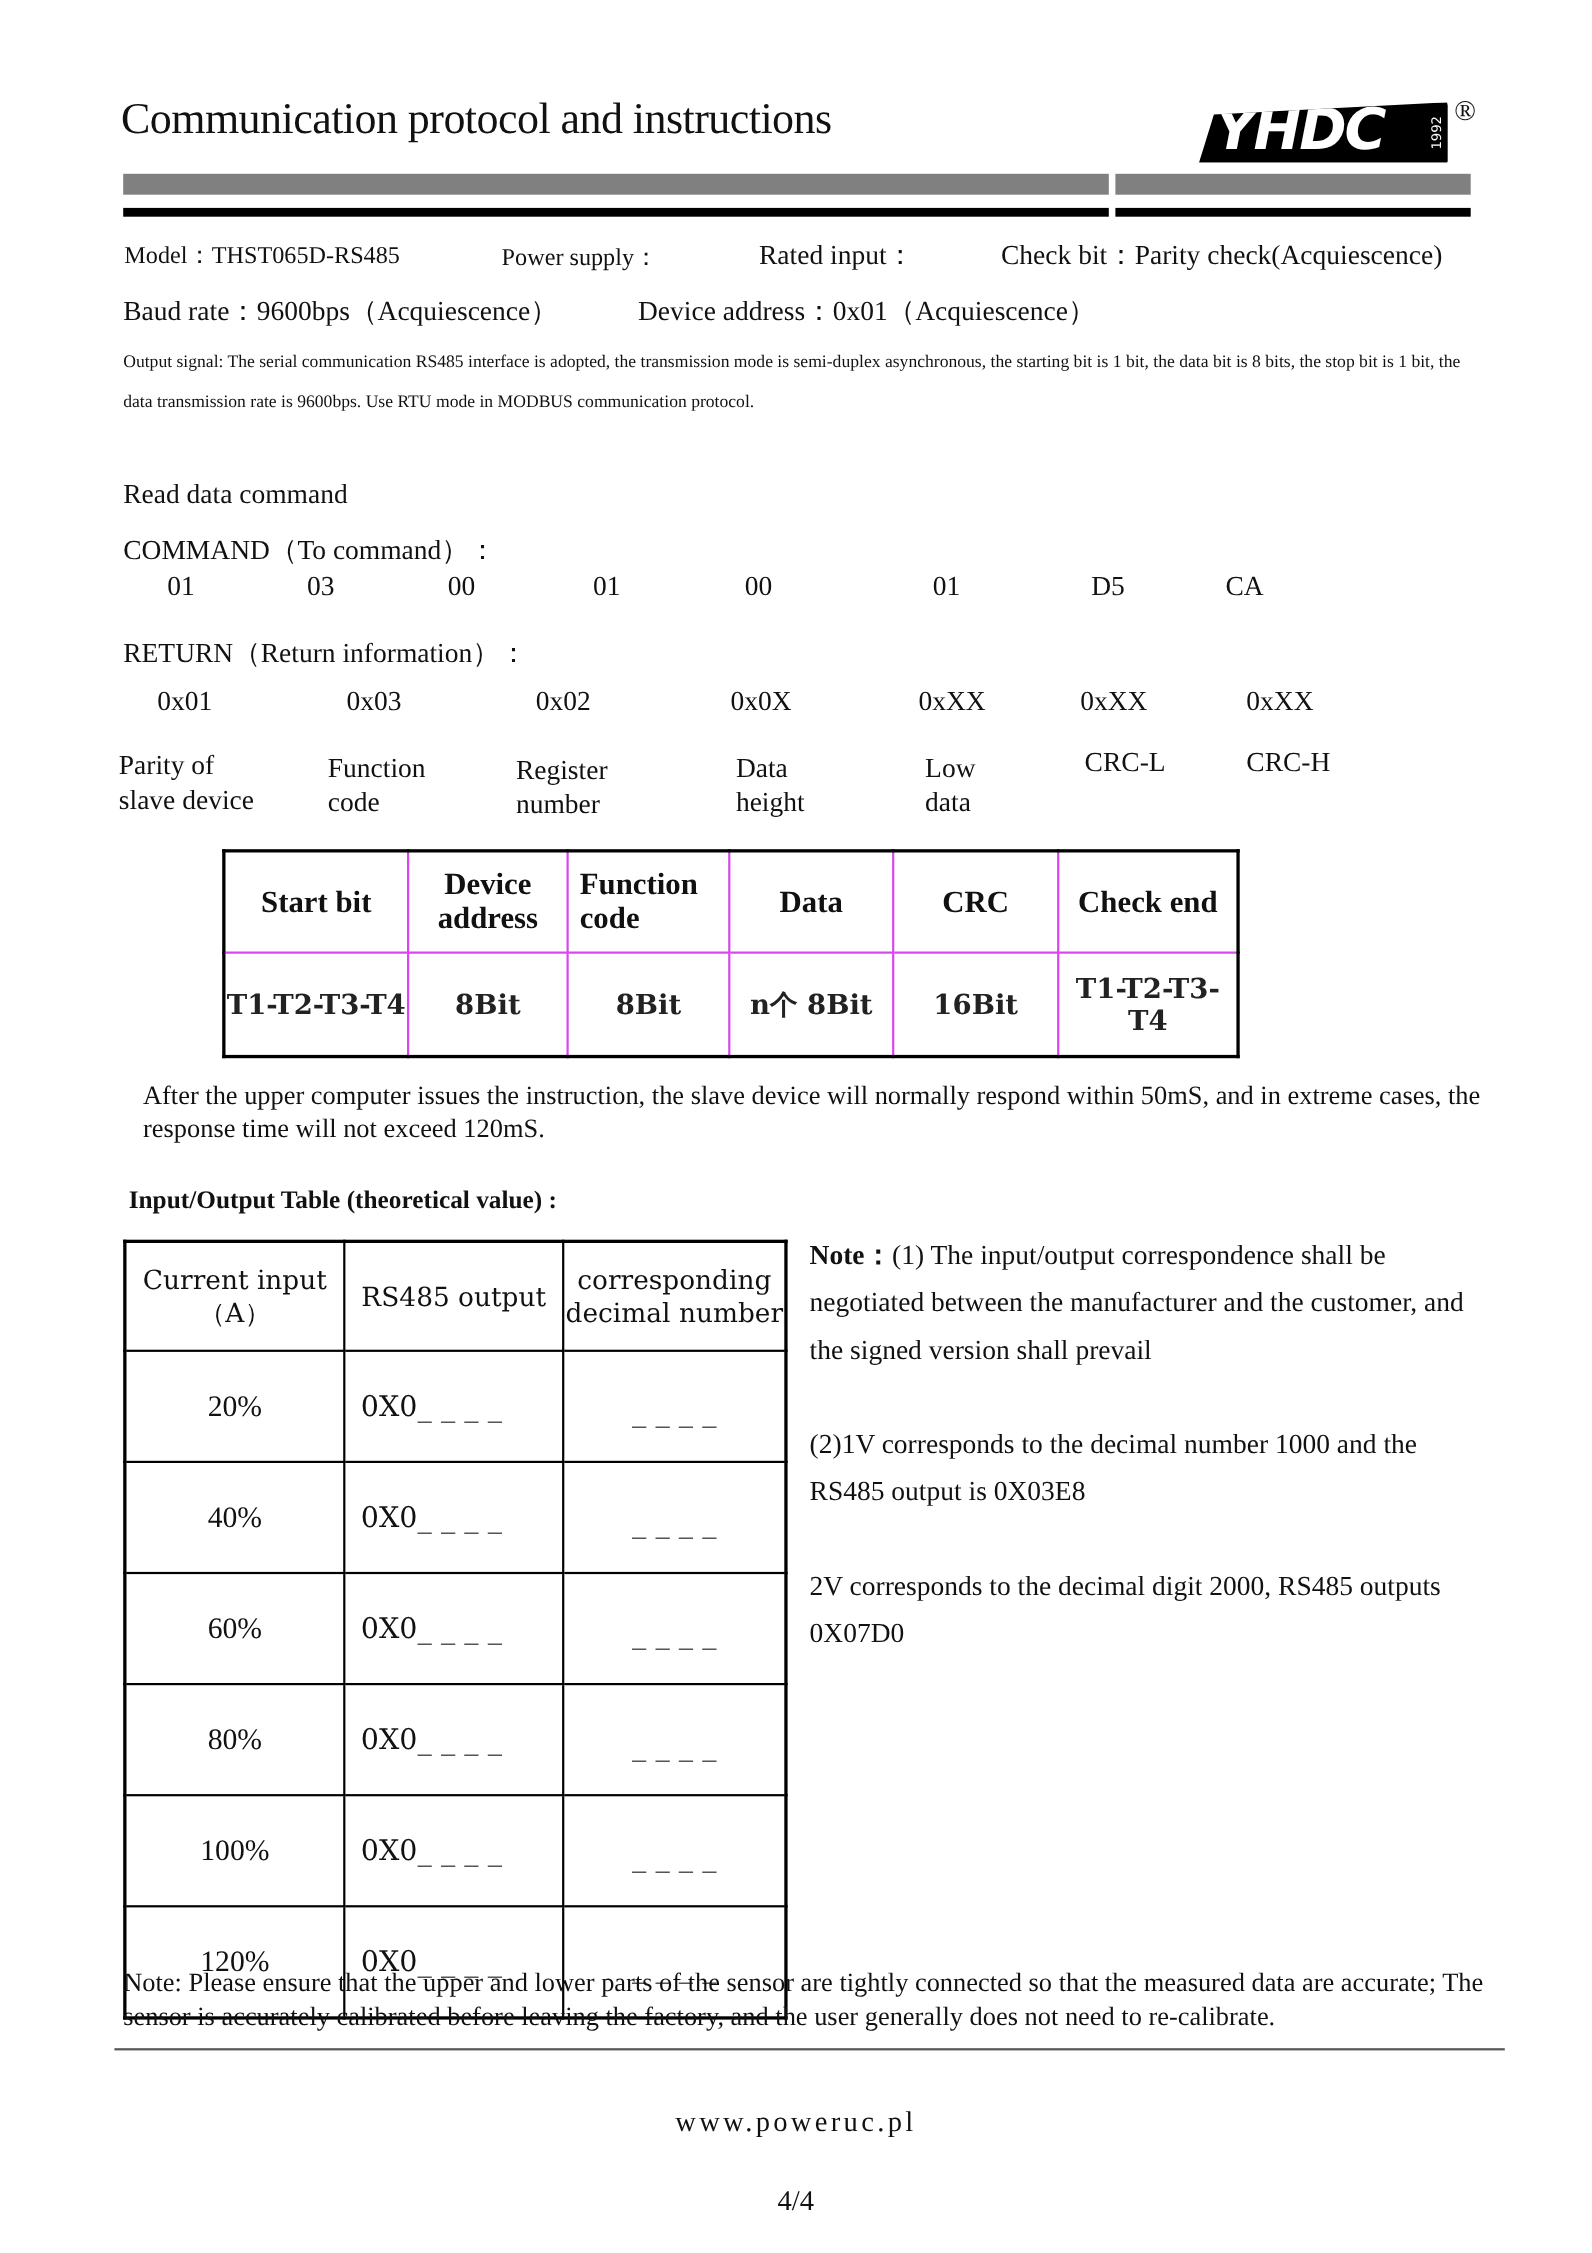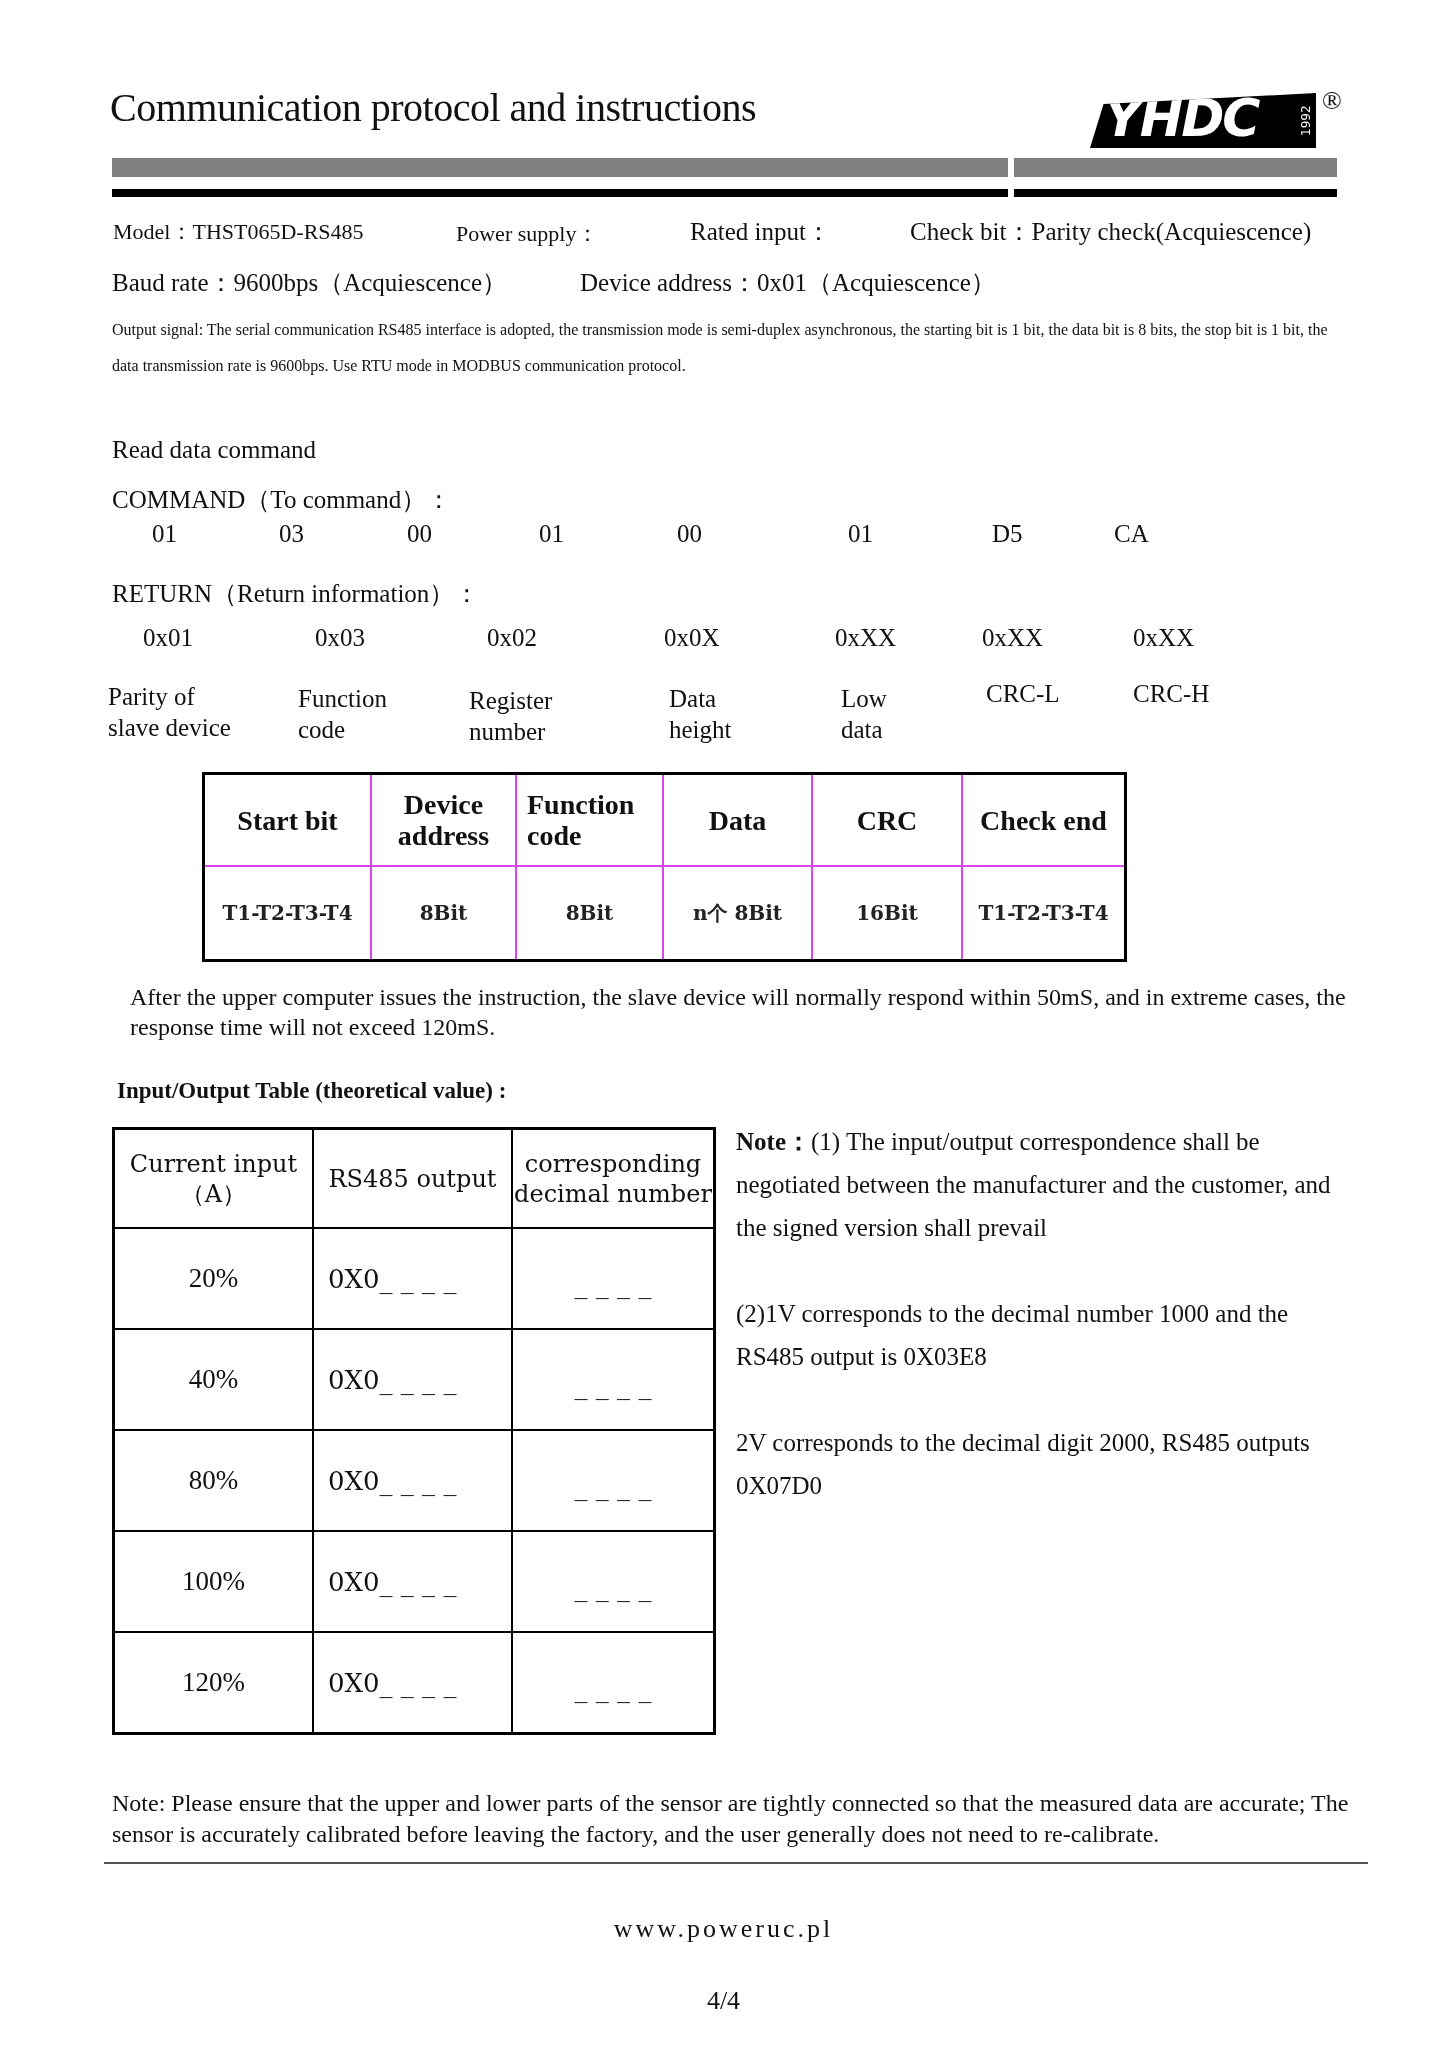--- a/index.html
+++ b/index.html
@@ -18,21 +18,21 @@
   .reg { left: 1322px; top: 86px; font-size: 26px; }
   .bar-gray { top: 158px; height: 19px; background: #808080; }
   .bar-black { top: 189px; height: 8px; background: #000; }
   .t22 { font-size: 22px; }
   .t24 { font-size: 25px; }
   .para { left: 112px; font-size: 16px; line-height: 36px; white-space: normal; width: 1230px; }
   table.proto { position: absolute; left: 202px; top: 772px; border-collapse: collapse;
                 border: 3px solid #000; }
   table.proto td { border: 2px solid #d946ef; text-align: center; vertical-align: middle; padding: 0; font-weight: bold; }
   table.proto tr.h td { height: 90px; font-size: 28px; line-height: 31px; font-family: "Liberation Serif", serif; }
-  table.proto tr.d td { height: 92px; font-size: 20px; font-family: "DejaVu Serif", serif; color: #222; }
+  table.proto tr.d td { height: 92px; font-size: 25px; font-family: "DejaVu Serif", serif; color: #222; }
   table.io { position: absolute; left: 112px; top: 1127px; border-collapse: collapse; border: 3px solid #000; }
   table.io td { border: 2.5px solid #000; text-align: center; vertical-align: middle; padding: 0; }
   table.io tr.h td { height: 97px; font-size: 24px; line-height: 30px; font-family: "DejaVu Serif", serif; }
   table.io tr.d td { height: 89px; }
   .pct { font-size: 27px; }
   .hexv { font-family: "DejaVu Serif", serif; font-size: 26px; text-align: left !important; padding-left: 14px !important; }
   .blank { font-family: "DejaVu Serif", serif; font-size: 26px; padding-top: 10px !important; }
   .note-right { left: 736px; top: 1120px; width: 620px; font-size: 25px; line-height: 43px; white-space: normal; }
   .note-right p { margin: 0 0 43px 0; }
   .rule { left: 104px; top: 1862px; width: 1264px; height: 2px; background: #555; }
@@ -140,20 +140,25 @@
     <td class="pct">20%</td>
     <td class="hexv">0X0_ _ _ _</td>
     <td class="blank">_ _ _ _</td>
   </tr>
   <tr class="d">
     <td class="pct">40%</td>
     <td class="hexv">0X0_ _ _ _</td>
     <td class="blank">_ _ _ _</td>
   </tr>
   <tr class="d">
+    <td class="pct">60%</td>
+    <td class="hexv">0X0_ _ _ _</td>
+    <td class="blank">_ _ _ _</td>
+  </tr>
+  <tr class="d">
     <td class="pct">80%</td>
     <td class="hexv">0X0_ _ _ _</td>
     <td class="blank">_ _ _ _</td>
   </tr>
   <tr class="d">
     <td class="pct">100%</td>
     <td class="hexv">0X0_ _ _ _</td>
     <td class="blank">_ _ _ _</td>
   </tr>
   <tr class="d">

